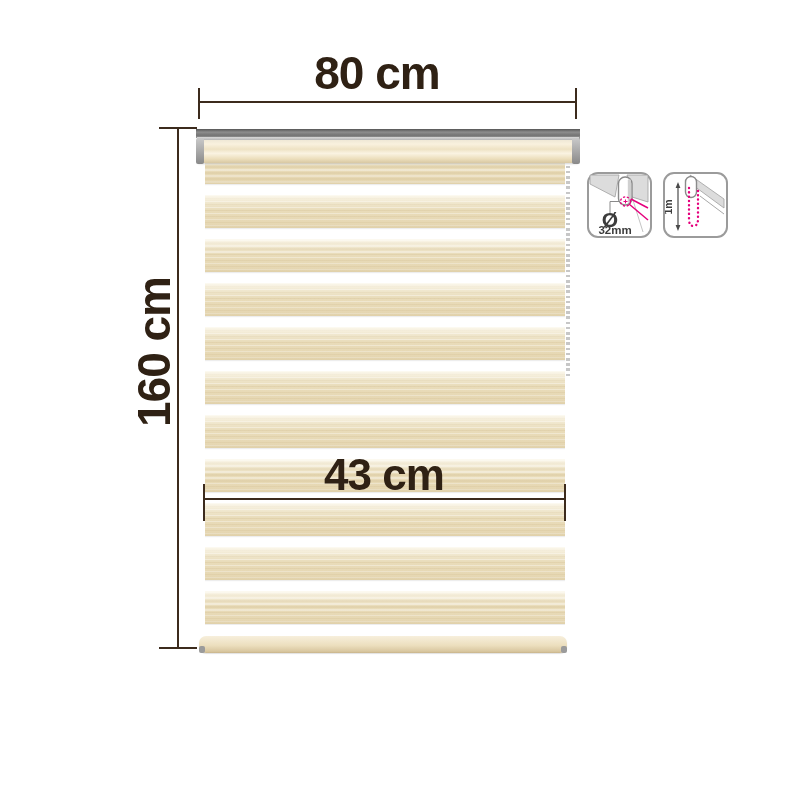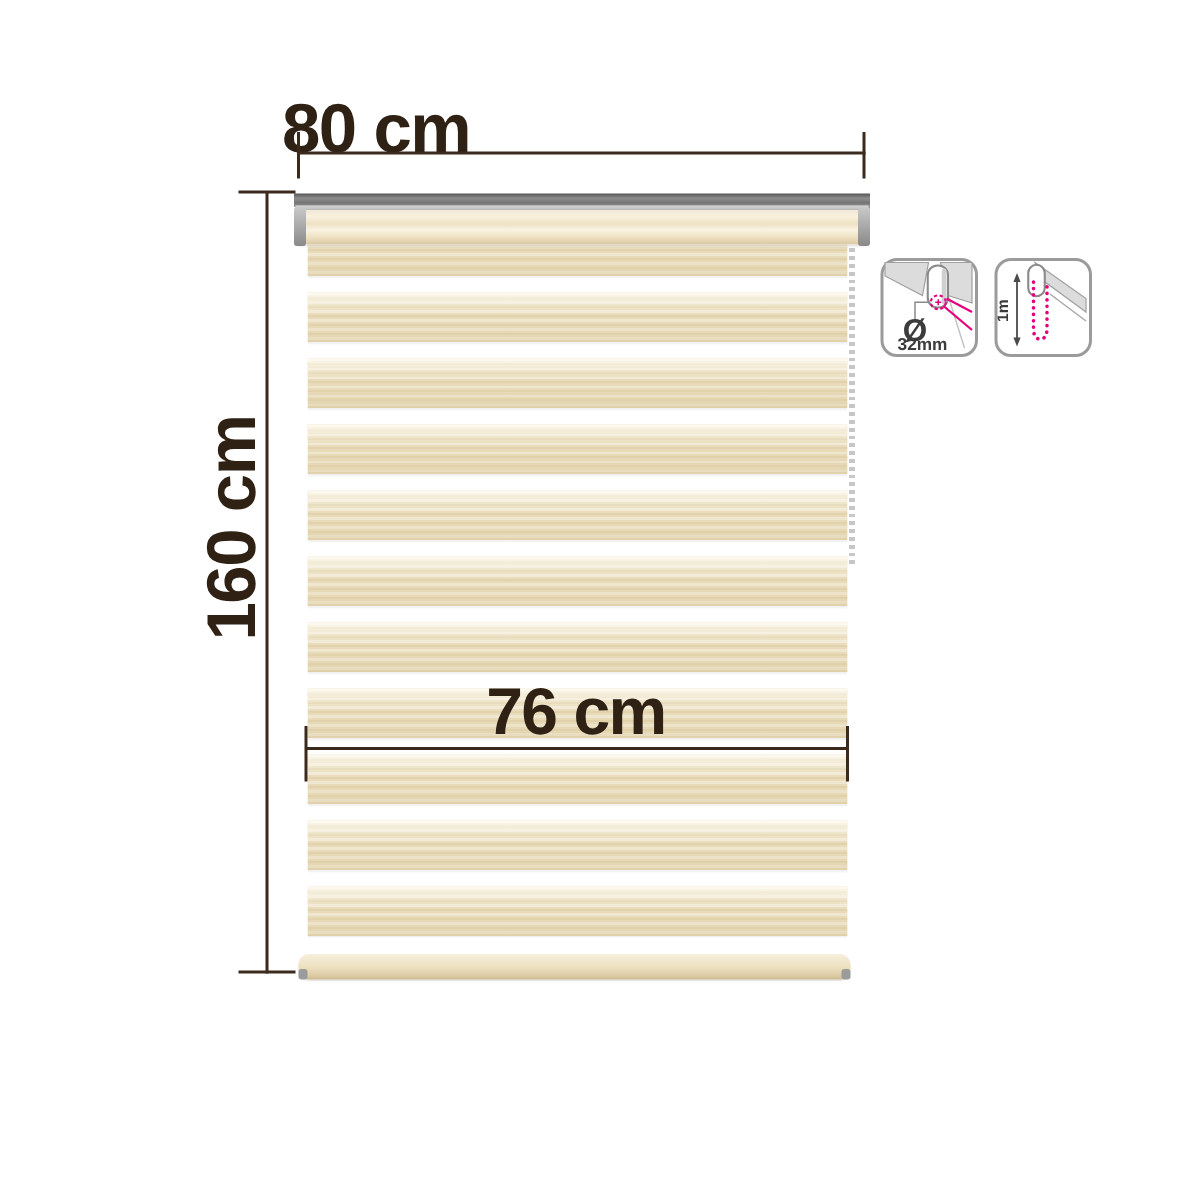--- a/index.html
+++ b/index.html
@@ -1,21 +1,21 @@
 <!DOCTYPE html>
 <html><head>
 <meta charset="utf-8">
 <style>
   html,body{margin:0;padding:0;}
   body{width:800px;height:800px;background:#ffffff;font-family:"Liberation Sans",sans-serif;}
   .stage{position:relative;width:800px;height:800px;background:#ffffff;overflow:hidden;}
 
   
   .dim-label{position:absolute;color:#2f2114;font-weight:700;letter-spacing:-1px;}
-  .lbl-width{left:188px;top:58px;width:378px;font-size:46px;text-align:left;}
+  .lbl-width{left:188px;top:46px;width:378px;font-size:46px;text-align:center;}
   .lbl-fabric{left:203px;top:450px;width:362px;font-size:44px;text-align:center;z-index:7;}
   .lbl-height{left:32px;top:327px;width:240px;height:50px;font-size:46px;text-align:center;
               transform:rotate(-90deg);transform-origin:center;}
   .dline{position:absolute;background:#3c2b1d;z-index:6;}
 
   
   .rail{position:absolute;left:196px;top:129px;width:384px;height:9px;z-index:3;
         background:linear-gradient(to bottom,#565656 0,#8d8d8d 35%,#747474 70%,#9e9e9e 100%);}
   .rail-lip{position:absolute;left:197px;top:137px;width:382px;height:4px;z-index:3;
         background:linear-gradient(to bottom,#d8d8d8,#aeaeae);}
@@ -64,21 +64,21 @@
   <div class="dim-label lbl-width">80 cm</div>
   <div class="dline" style="left:199px;top:101px;width:378px;height:2px;"></div>
   <div class="dline" style="left:198px;top:88px;width:2px;height:31px;"></div>
   <div class="dline" style="left:575px;top:88px;width:2px;height:31px;"></div>
 
   <div class="dim-label lbl-height">160 cm</div>
   <div class="dline" style="left:177px;top:128px;width:2px;height:521px;"></div>
   <div class="dline" style="left:159px;top:127px;width:38px;height:2px;"></div>
   <div class="dline" style="left:159px;top:647px;width:38px;height:2px;"></div>
 
-  <div class="dim-label lbl-fabric">76 cm</div>
+  <div class="dim-label lbl-fabric">43 cm</div>
   <div class="dline" style="left:204px;top:498px;width:362px;height:2px;z-index:7;"></div>
   <div class="dline" style="left:203px;top:484px;width:2px;height:37px;z-index:7;"></div>
   <div class="dline" style="left:564px;top:484px;width:2px;height:37px;z-index:7;"></div>
 
   <div class="bracket-right"></div>
   <div class="rail"></div>
   <div class="rail-lip"></div>
   <div class="chain-holder"></div>
   <div class="chain"></div>
   <div class="roll"></div>

